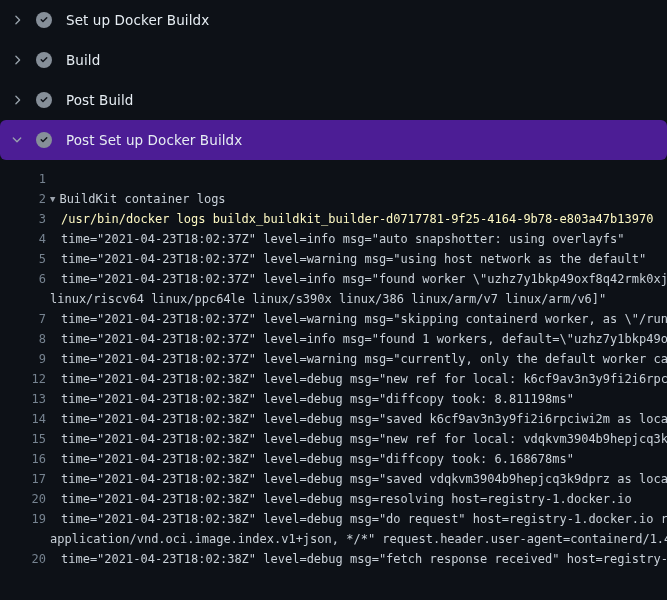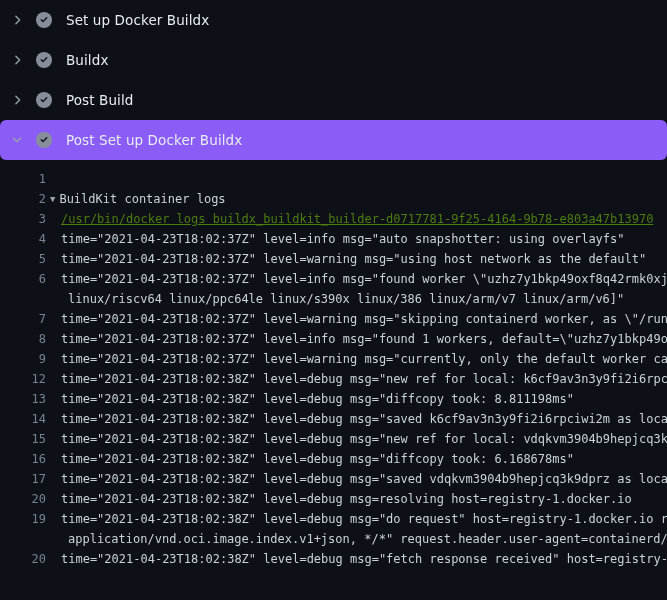--- a/index.html
+++ b/index.html
@@ -9,44 +9,44 @@
     font-family:"DejaVu Sans","Liberation Sans",sans-serif;
   }
   .app{width:667px;height:448px;position:relative;}
 
   
   .steps{width:667px;}
   .step{
     height:40px;display:flex;align-items:center;
     padding-left:9px;box-sizing:border-box;cursor:pointer;
   }
-  .step.expanded{background:#8b5cf6;border-radius:6px;}
+  .step.expanded{background:#4c1d95;border-radius:6px;}
   .chev{width:16px;height:16px;display:flex;align-items:center;justify-content:center;margin-right:11px;flex:none;}
   .chev svg{display:block;}
   .checkicon{width:16px;height:16px;margin-right:14px;flex:none;}
   .checkicon svg{display:block;}
   .step-label{color:#e6edf3;font-size:13.5px;letter-spacing:.1px;}
 
   
   .log{
     width:667px;box-sizing:border-box;
     padding-top:9px;
     font-family:"DejaVu Sans Mono","Liberation Mono",monospace;
     font-size:12px;line-height:20px;
     white-space:pre;overflow:hidden;
   }
   .row{height:20px;display:flex;white-space:pre;}
   .ln{
     width:46px;flex:none;text-align:right;
     color:#768390;user-select:none;cursor:pointer;
   }
   .lt{margin-left:15px;color:#c9d1d9;}
-  .row.command .lt{color:#4d7c0f;text-decoration:underline;}
+  .row.command .lt{color:#fef9c3;}
   .row.group .lt{margin-left:4px;text-align:center;}
-  .row.wrap{padding-left:50px;box-sizing:border-box;margin-left:18px;}
+  .row.wrap{padding-left:50px;box-sizing:border-box;}
   .row.wrap .lt{margin-left:0;}
   .tg{
     display:inline-block;font-size:9px;color:#9ba3ad;
     margin-right:4px;vertical-align:1px;cursor:pointer;
   }
 </style>
 </head>
 <body>
 
 <div class="app">
@@ -72,21 +72,21 @@
         <svg width="14" height="14" viewBox="0 0 16 16">
             <path fill="#9aa4ae" d="M6.22 3.22a.75.75 0 0 1 1.06 0l4.25 4.25c.3.3.3.77 0 1.06l-4.25 4.25a.75.75 0 0 1-1.06-1.06L9.94 8 6.22 4.28a.75.75 0 0 1 0-1.06Z"></path>
           </svg>
       </span>
       <span class="checkicon">
         <svg width="16" height="16" viewBox="0 0 16 16">
             <circle cx="8" cy="8" r="8" fill="#868f99"></circle>
             <path fill="#11151c" d="M11.28 6.28a.75.75 0 0 0-1.06-1.06L7 8.44 5.78 7.22a.75.75 0 0 0-1.06 1.06l1.75 1.75c.3.3.77.3 1.06 0l3.75-3.75Z"></path>
           </svg>
       </span>
-      <span class="step-label">Buildx</span>
+      <span class="step-label">Build</span>
     </div>
 
     <div class="step">
       <span class="chev">
         <svg width="14" height="14" viewBox="0 0 16 16">
             <path fill="#9aa4ae" d="M6.22 3.22a.75.75 0 0 1 1.06 0l4.25 4.25c.3.3.3.77 0 1.06l-4.25 4.25a.75.75 0 0 1-1.06-1.06L9.94 8 6.22 4.28a.75.75 0 0 1 0-1.06Z"></path>
           </svg>
       </span>
       <span class="checkicon">
         <svg width="16" height="16" viewBox="0 0 16 16">

